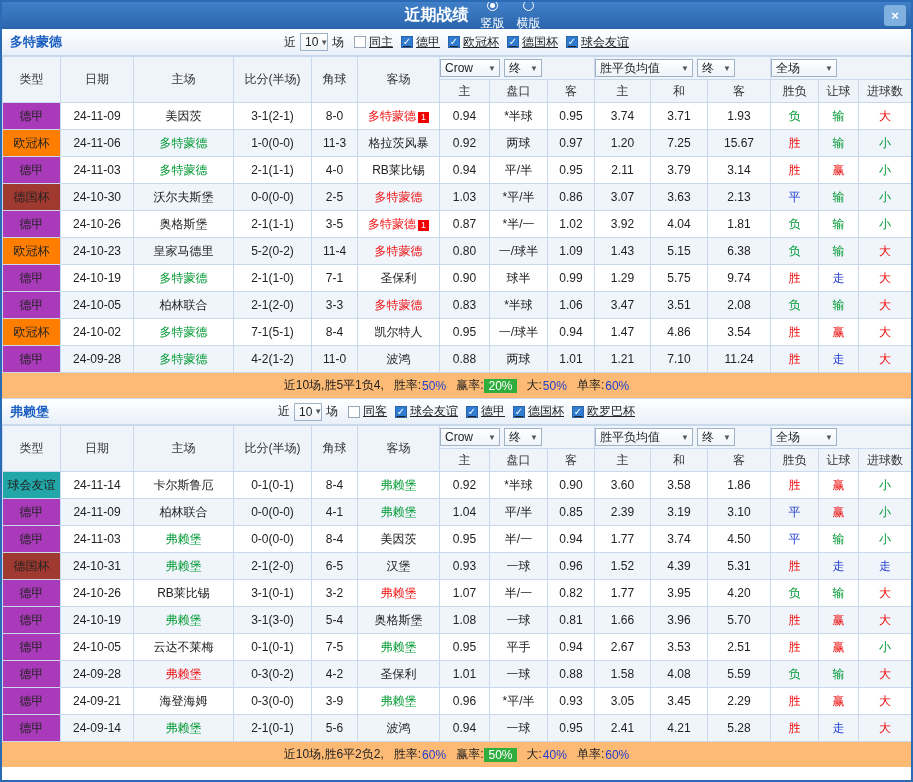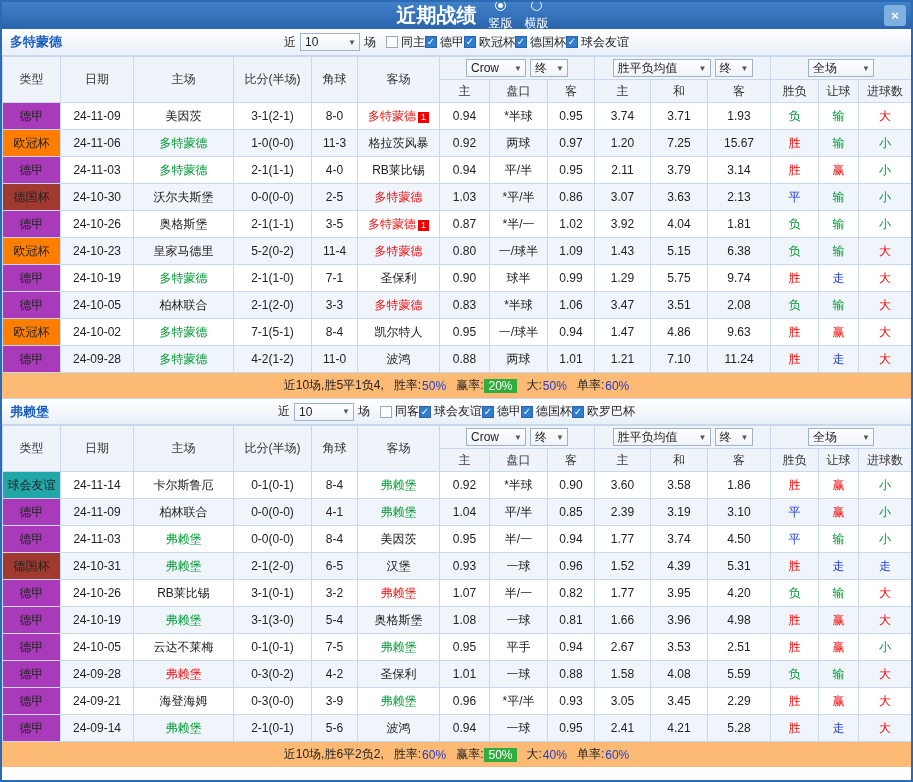--- a/index.html
+++ b/index.html
@@ -1,37 +1,37 @@
 <!DOCTYPE html>
 <html><head>
 <meta charset="utf-8">
 <style>
   *{box-sizing:border-box;}
   html,body{margin:0;padding:0;background:#fff;font-family:"Liberation Sans","DejaVu Sans",sans-serif;}
   .panel{width:913px;height:782px;border:2px solid #2b6ab5;overflow:hidden;background:#fff;}
 
   .titlebar{height:27px;background:linear-gradient(180deg,#4080c8,#2a65ac);position:relative;display:flex;align-items:center;justify-content:center;gap:12px;color:#fff;}
-  .title{font-size:20px;font-weight:bold;margin-left:32px;}
+  .title{font-size:16px;font-weight:bold;margin-left:32px;}
   .radio{display:inline-flex;align-items:center;gap:4px;font-size:12px;cursor:pointer;flex-direction:column;}
   .rdo{width:11px;height:11px;border:1px solid #fff;border-radius:50%;display:inline-flex;align-items:center;justify-content:center;}
   .rdo.sel::after{content:"";width:5px;height:5px;border-radius:50%;background:#fff;}
   .close{position:absolute;right:5px;top:3px;width:22px;height:21px;background:#7fb0e0;border-radius:3px;color:#fff;font-size:13px;font-weight:bold;display:flex;align-items:center;justify-content:center;cursor:pointer;}
 
   .section-head{height:27px;background:linear-gradient(180deg,#ffffff,#e9f0f9);border-bottom:1px solid #c8d8ea;border-top:1px solid #c8d8ea;position:relative;display:flex;align-items:center;justify-content:center;}
   .team-name{position:absolute;left:8px;color:#1c5fc0;font-weight:bold;font-size:13px;}
   .filters{display:flex;align-items:center;gap:4px;font-size:12px;color:#222;}
-  .checkgroup{display:inline-flex;align-items:center;margin-left:6px;}
+  .checkgroup{display:inline-flex;align-items:center;gap:8px;margin-left:6px;text-decoration:underline;}
   .chk{display:inline-flex;align-items:center;gap:3px;cursor:pointer;}
   .box{width:12px;height:12px;border:1px solid #9aa7b8;background:#fff;display:inline-flex;align-items:center;justify-content:center;font-size:10px;line-height:10px;color:#fff;}
   .box.on{background:#2f7cd0;border-color:#2a65ac;}
 
   .select{display:inline-flex;align-items:center;justify-content:space-between;height:18px;border:1px solid #9eb2c8;background:linear-gradient(#ffffff,#eff3f8);padding:0 3px 0 4px;font-size:12px;color:#222;cursor:pointer;}
   .arw{font-size:8px;color:#555;margin-left:2px;}
-  .w-count{width:60px}.w-crow{width:60px}.w-fin{width:38px}.w-avg{width:98px}.w-full{width:66px}
-  .selwrap{display:flex;justify-content:center;align-items:center;gap:4px;}
+  .w-count{width:28px}.w-crow{width:60px}.w-fin{width:38px}.w-avg{width:98px}.w-full{width:66px}
+  .selwrap{display:flex;align-items:center;gap:4px;}
 
   table.grid{width:100%;border-collapse:collapse;table-layout:fixed;}
   .grid th,.grid td{border:1px solid #c9d9eb;text-align:center;font-size:12px;padding:0;white-space:nowrap;overflow:hidden;}
   .grid thead th{background:#eff4fa;height:23px;font-weight:normal;color:#333;}
   .grid tbody td{height:27px;color:#222;}
   .grid tbody tr:nth-child(even){background:#f0f5fb;}
   td.comp{color:#fff;}
   td.line{color:#cf2020;}
   td.draw{color:#2440cf;}
   td.score{color:#111;}
@@ -313,21 +313,21 @@
             <td>24-10-02</td>
             <td class="teamcell"><span class="team green">多特蒙德</span></td>
             <td class="score">7-1(5-1)</td>
             <td>8-4</td>
             <td class="teamcell"><span class="team">凯尔特人</span></td>
             <td>0.95</td>
             <td class="line">一/球半</td>
             <td>0.94</td>
             <td>1.47</td>
             <td class="draw">4.86</td>
-            <td>9.63</td>
+            <td>3.54</td>
             <td class="res r">胜</td>
             <td class="res r">赢</td>
             <td class="res r">大</td>
           </tr>
           <tr>
             <td class="comp" style="background: rgb(169, 58, 185);">德甲</td>
             <td>24-09-28</td>
             <td class="teamcell"><span class="team green">多特蒙德</span></td>
             <td class="score">4-2(1-2)</td>
             <td>11-0</td>
@@ -554,21 +554,21 @@
             <td>24-10-19</td>
             <td class="teamcell"><span class="team green">弗赖堡</span></td>
             <td class="score">3-1(3-0)</td>
             <td>5-4</td>
             <td class="teamcell"><span class="team">奥格斯堡</span></td>
             <td>1.08</td>
             <td class="line">一球</td>
             <td>0.81</td>
             <td>1.66</td>
             <td class="draw">3.96</td>
-            <td>4.98</td>
+            <td>5.70</td>
             <td class="res r">胜</td>
             <td class="res r">赢</td>
             <td class="res r">大</td>
           </tr>
           <tr>
             <td class="comp" style="background: rgb(169, 58, 185);">德甲</td>
             <td>24-10-05</td>
             <td class="teamcell"><span class="team">云达不莱梅</span></td>
             <td class="score">0-1(0-1)</td>
             <td>7-5</td>

